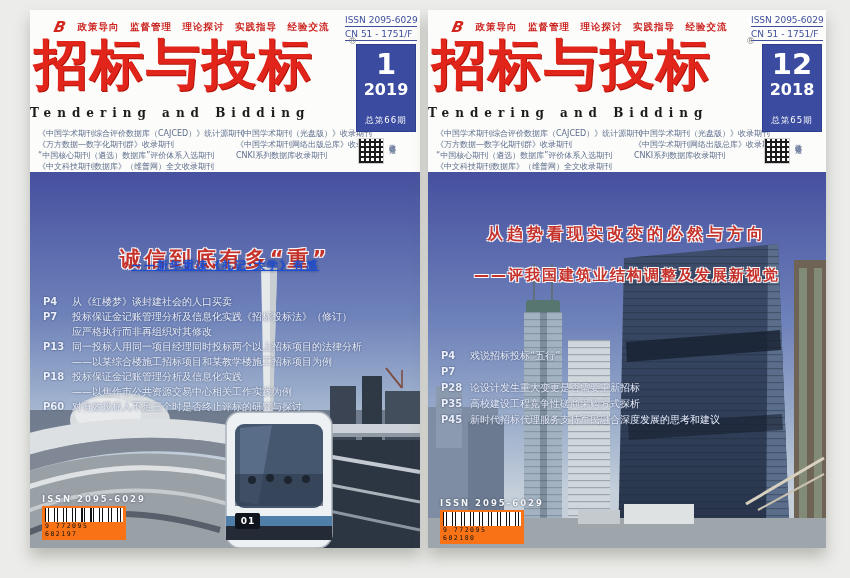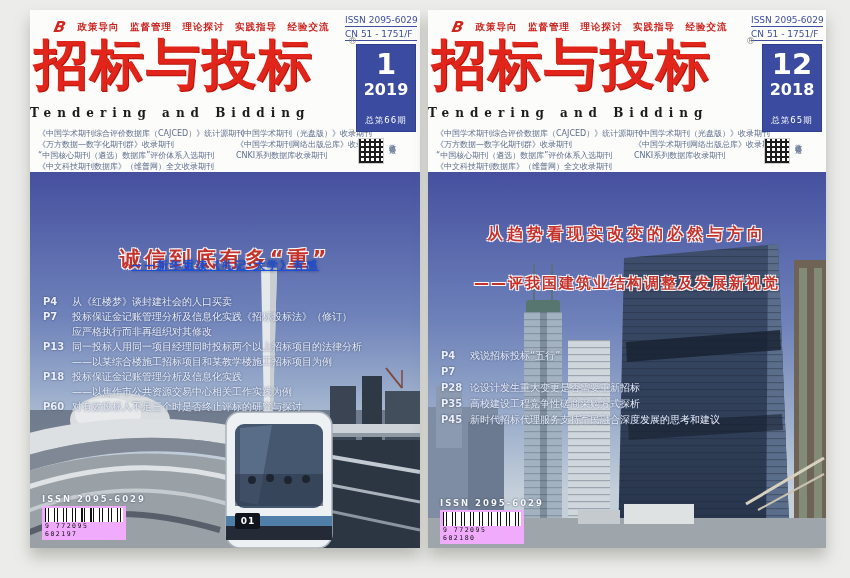--- a/index.html
+++ b/index.html
@@ -45,38 +45,38 @@
   .photo svg{position:absolute;inset:0;width:100%;height:100%;}
   .headline{position:absolute;left:0;right:0;text-align:center;font-weight:900;
             color:#c5322b;white-space:nowrap;
             text-shadow:-1px -1px 0 rgba(255,255,255,.9),1px -1px 0 rgba(255,255,255,.9),
                         -1px 1px 0 rgba(255,255,255,.9),1px 1px 0 rgba(255,255,255,.9);}
   .subheadline{position:absolute;left:0;right:0;text-align:center;font-weight:900;white-space:nowrap;}
   .cover.left .headline{top:50px;font-size:21px;letter-spacing:4px;margin-top:23px;}
   .cover.left .subheadline{top:86px;font-size:11px;letter-spacing:2px;color:#1d4ed8;
         text-shadow:0 0 3px rgba(40,50,90,.7);text-decoration:underline;}
   .cover.right .headline{top:52px;font-size:16px;letter-spacing:4px;}
-  .cover.right .subheadline{top:102px;font-size:15px;letter-spacing:2px;color:#c5322b;
+  .cover.right .subheadline{top:94px;font-size:15px;letter-spacing:2px;color:#c5322b;
         text-shadow:-1px -1px 0 rgba(255,255,255,.9),1px -1px 0 rgba(255,255,255,.9),
                     -1px 1px 0 rgba(255,255,255,.9),1px 1px 0 rgba(255,255,255,.9);}
   .articles{position:absolute;left:13px;right:8px;}
   .cover.left .articles{top:122px;}
   .cover.right .articles{top:176px;}
   .art-row{display:flex;gap:6px;font-size:10px;color:#e9effc;
            text-shadow:0 0 2px rgba(30,40,70,.8);}
   .cover.left .art-row{line-height:15px;}
   .cover.right .art-row{line-height:16px;}
   .art-page{min-width:23px;font-weight:bold;}
   .art-text{white-space:nowrap;}
   .bottom-issn{position:absolute;left:12px;}
   .cover.left .bottom-issn{top:322px;}
   .cover.right .bottom-issn{top:326px;}
   .issn-b-label{color:#f6f8fb;font-size:8.5px;letter-spacing:2px;font-weight:bold;
                 text-shadow:0 0 2px rgba(20,30,50,.8);margin-bottom:2px;}
-  .barcode{width:84px;height:34px;background:#f0abfc;padding:2px 3px;box-sizing:border-box;
+  .barcode{width:84px;height:34px;background:#f97316;padding:2px 3px;box-sizing:border-box;
            display:flex;flex-direction:column;align-items:center;}
   .bc-stripes{width:100%;height:21px;
      background-image:repeating-linear-gradient(90deg,#111 0 1.5px,#fff 1.5px 3px,#111 3px 3.8px,
                       #fff 3.8px 6.6px,#111 6.6px 7.4px,#fff 7.4px 9px);}
   .bc-num{font-size:6.5px;color:#111;letter-spacing:1.5px;line-height:8px;
           font-family:"DejaVu Sans Mono",monospace;}
   .train-no{position:absolute;left:207px;top:344px;width:22px;text-align:center;
             color:#fff;font-size:9px;font-weight:bold;letter-spacing:1px;}
 </style>
 </head>

